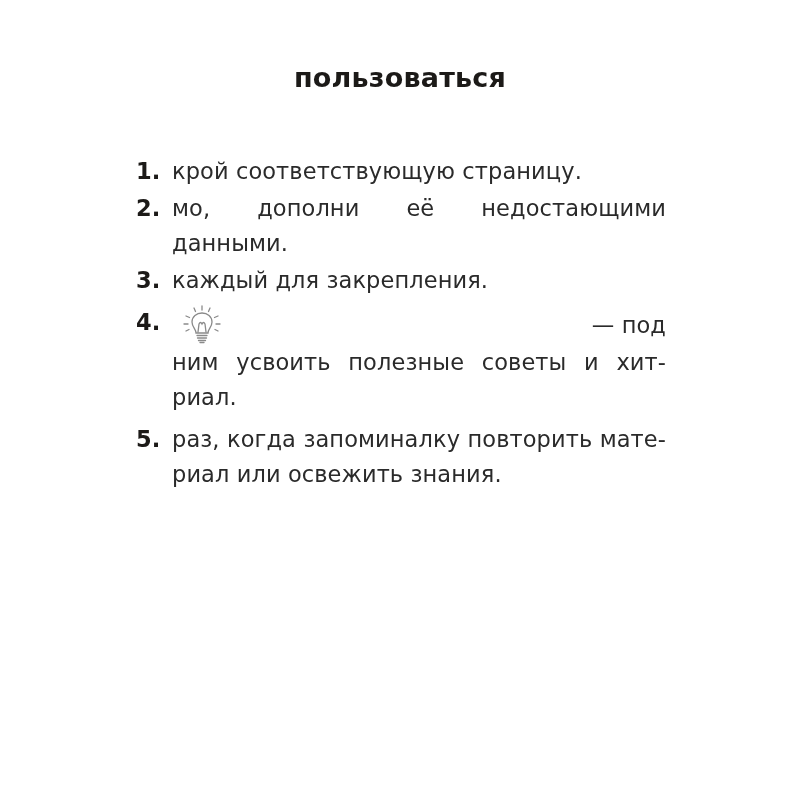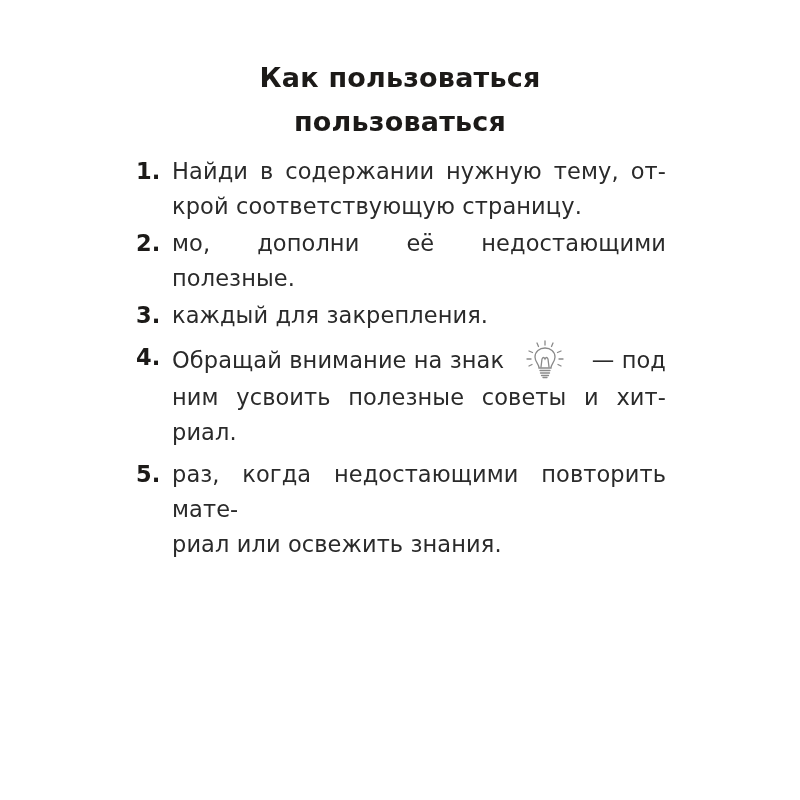--- a/index.html
+++ b/index.html
@@ -70,46 +70,43 @@
     .inline-row {
       display: flex;
       align-items: center;
       justify-content: space-between;
     }
   </style>
 </head>
 <body>
 
 <h1 class="title" style="margin:0;">
-  <span class="line">Как пользоваться</span>
   <span class="line">пользоваться</span>
 </h1>
 
 <div class="list">
 
   <div class="item item1">
     <span class="num">1.</span>
-    <span class="line">Найди в содержании нужную тему, от-</span>
     <span class="line last">крой соответствующую страницу.</span>
   </div>
 
   <div class="item item2">
     <span class="num">2.</span>
-    <span class="line last" style="text-align-last: justify;">мо, дополни её недостающими полезные.</span>
+    <span class="line last" style="text-align-last: justify;">мо, дополни её недостающими данными.</span>
   </div>
 
   <div class="item item3">
     <span class="num">3.</span>
     <span class="line last">каждый для закрепления.</span>
   </div>
 
   <div class="item item4">
     <span class="num">4.</span>
     <span class="inline-row">
-      <span>Обращай внимание на знак</span>
       <span class="bulb">
         <svg viewBox="0 0 40 40" width="40" height="40" fill="none" stroke="#8a8a8a" stroke-width="1.3" stroke-linecap="round">
           <line x1="20" y1="1" x2="20" y2="5"></line>
           <line x1="12" y1="3" x2="13.5" y2="6.5"></line>
           <line x1="28" y1="3" x2="26.5" y2="6.5"></line>
           <line x1="4" y1="11" x2="7.5" y2="12.5"></line>
           <line x1="36" y1="11" x2="32.5" y2="12.5"></line>
           <line x1="2" y1="19" x2="6" y2="19"></line>
           <line x1="38" y1="19" x2="34" y2="19"></line>
           <line x1="4" y1="26" x2="7" y2="24.5"></line>
@@ -123,17 +120,17 @@
         </svg>
       </span>
       <span>— под</span>
     </span>
     <span class="line">ним усвоить полезные советы и хит-</span>
     <span class="line last">риал.</span>
   </div>
 
   <div class="item item5">
     <span class="num">5.</span>
-    <span class="line">раз, когда недостающими повторить мате-</span>
+    <span class="line">раз, когда запоминалку повторить мате-</span>
     <span class="line last">риал или освежить знания.</span>
   </div>
 
 </div>
 
 </body></html>

